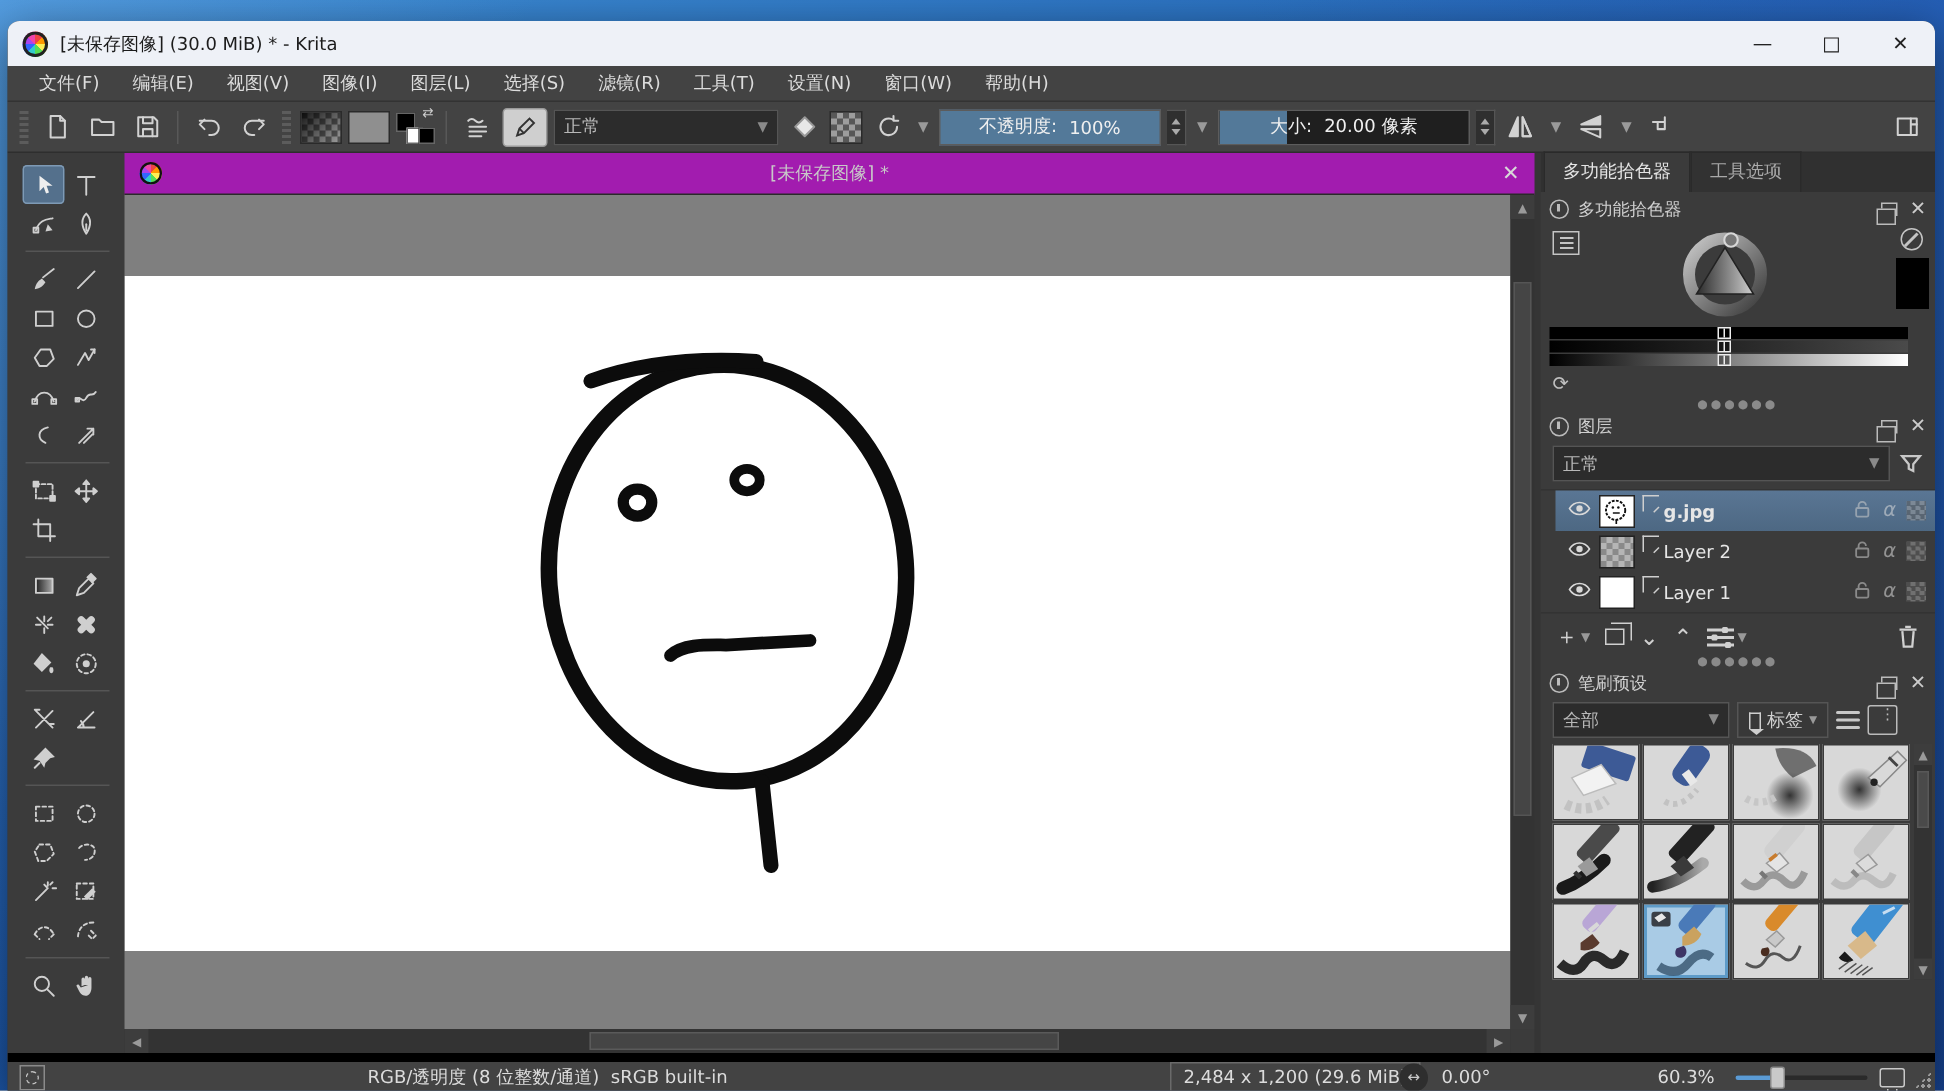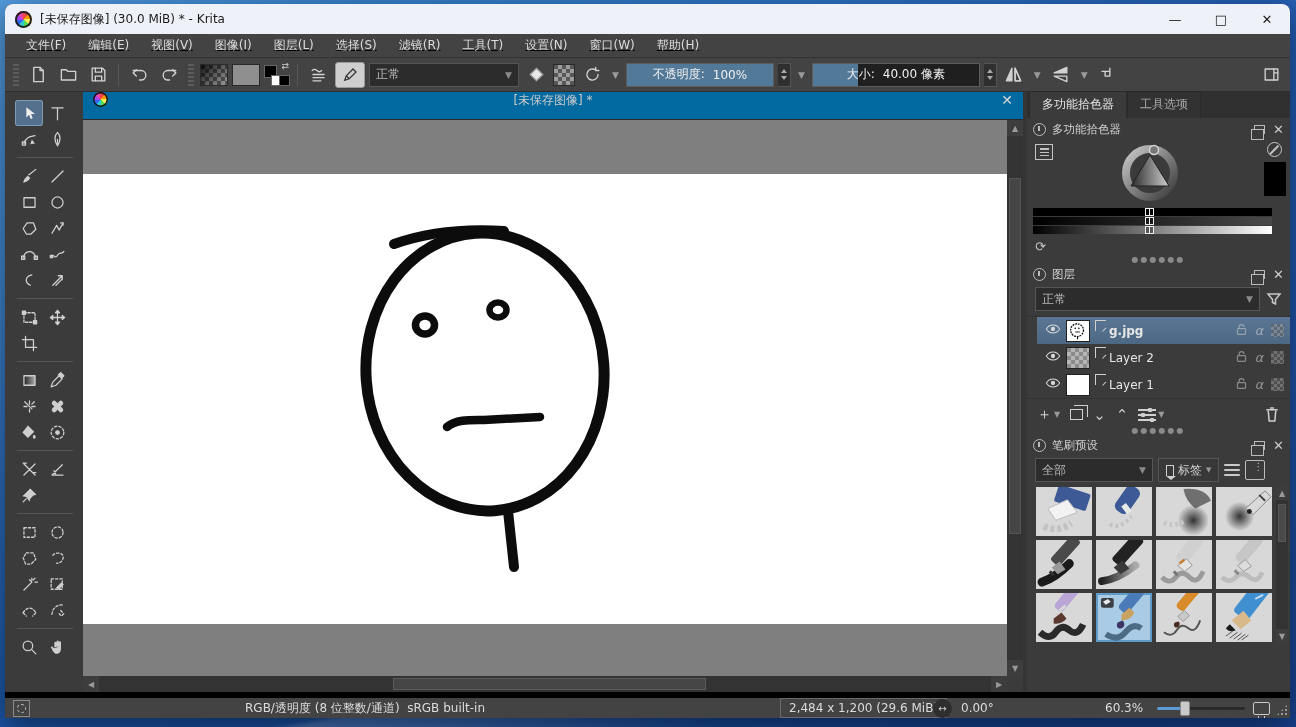--- a/index.html
+++ b/index.html
@@ -8,34 +8,34 @@
     background:
       linear-gradient(115deg, rgba(120,180,240,.35) 0%, rgba(120,180,240,0) 22%),
       linear-gradient(250deg, rgba(40,90,180,.5) 0%, rgba(40,90,180,0) 30%),
       linear-gradient(160deg,#3f8fd6 0%, #1d5cb0 45%, #123c86 100%);
     position:relative;
   }
   .ribbon { position:absolute; bottom:-30px; left:180px; width:900px; height:80px;
     background:linear-gradient(100deg, rgba(255,255,255,.25), rgba(255,255,255,0) 60%);
     transform:rotate(-6deg); border-radius:50%; filter:blur(2px); }
 
-  .window { position:absolute; left:5px; top:4px; width:1285px; height:714px;
+  .window { position:absolute; left:5px; top:14px; width:1285px; height:714px;
     border-radius:8px 8px 0 0; overflow:hidden; background:#3b3b3b;
     box-shadow:0 8px 30px rgba(0,0,0,.5); display:flex; flex-direction:column; }
 
   
   .titlebar { height:30px; background:#eef1f7; display:flex; align-items:center; padding-left:10px; color:#1b1b1b; font-size:12px; flex:0 0 auto; }
   .titlebar .app-icon { width:17px; height:17px; border-radius:50%; margin-right:8px;
     background:conic-gradient(#e44 0 12%, #f90 0 25%, #fe5 0 37%, #5d5 0 50%, #3cc 0 62%, #36f 0 75%, #a4e 0 87%, #e4a 0 100%);
     box-shadow:inset 0 0 0 2px #222; position:relative; }
   .win-btns { margin-left:auto; display:flex; height:100%; }
   .win-btn { width:46px; height:100%; display:flex; align-items:center; justify-content:center; font-size:13px; color:#222; }
 
   
-  .menubar { height:24px; background:#434343; border-bottom:1px solid #333; display:flex; align-items:center; padding-left:10px; flex:0 0 auto;text-decoration:underline; }
+  .menubar { height:24px; background:#434343; border-bottom:1px solid #333; display:flex; align-items:center; padding-left:10px; flex:0 0 auto; }
   .menu-item { color:#dcdcdc; font-size:12px; padding:3px 11px; }
 
   
   .toolbar { height:34px; background:#434343; border-bottom:1px solid #2e2e2e; display:flex; align-items:center; padding:0 6px; gap:4px; flex:0 0 auto; }
   .grip { width:6px; height:22px; background:repeating-linear-gradient(to bottom,#5c5c5c 0 2px,transparent 2px 4px); margin:0 2px; }
   .tb-btn { width:26px; height:26px; display:flex; align-items:center; justify-content:center; border-radius:3px; }
   .tb-btn svg { width:19px; height:19px; stroke:#d2d2d2; fill:none; stroke-width:1.7; stroke-linecap:round; stroke-linejoin:round; }
   .tb-sep { width:1px; height:22px; background:#585858; margin:0 3px; }
   .chip { width:28px; height:22px; border:1px solid #2a2a2a; }
   .checker { background:repeating-conic-gradient(#9d9d9d 0 25%, #585858 0 50%); background-size:8px 8px; }
@@ -68,21 +68,21 @@
   
   .toolbox { width:78px; background:#3b3b3b; padding:8px 6px 0 10px; flex:0 0 auto; }
   .tool-grid { display:flex; flex-wrap:wrap; width:60px; }
   .tool { width:28px; height:26px; display:flex; align-items:center; justify-content:center; border-radius:3px; }
   .tool svg { width:19px; height:19px; stroke:#cfcfcf; fill:none; stroke-width:1.6; stroke-linecap:round; stroke-linejoin:round; }
   .tool.active { background:#54708c; box-shadow:inset 0 0 0 1px #7e9ab5; }
   .tool-sep { width:56px; height:1px; background:#555; margin:5px 0 5px 2px; }
 
   
   .canvas-area { flex:1; position:relative; background:#3b3b3b; border-right:4px solid #353535; min-width:0; }
-  .sub-titlebar { position:absolute; left:0; right:0; top:0; height:28px; background:#0369a1; border-bottom:1px solid #2a2a2a; display:flex; padding:0 10px;gap:33px; }
+  .sub-titlebar { position:absolute; left:0; right:0; top:0; height:28px; background:#a21caf; border-bottom:1px solid #2a2a2a; display:flex; align-items:center; padding:0 10px;gap:33px; }
   .sub-title { position:absolute; left:0; right:0; text-align:center; color:#c8c8c8; font-size:12px; }
   .sub-close { margin-left:auto; color:#d8d8d8; font-size:14px; z-index:1; }
   .mini-krita { width:15px; height:15px; border-radius:50%;
     background:conic-gradient(#e44 0 12%, #f90 0 25%, #fe5 0 37%, #5d5 0 50%, #3cc 0 62%, #36f 0 75%, #a4e 0 87%, #e4a 0 100%);
     box-shadow:inset 0 0 0 1.5px #111; z-index:1; }
   .viewport { position:absolute; left:0; right:16px; top:28px; bottom:16px; background:#7f7f7f; overflow:hidden; }
   .paper { position:absolute; left:0; right:0; top:54px; height:450px; background:#fff; }
   .paper svg { width:100%; height:100%; }
   .vscroll { position:absolute; right:0; top:28px; bottom:16px; width:16px; background:#333; display:flex; flex-direction:column; }
   .hscroll { position:absolute; left:0; right:16px; bottom:0; height:16px; background:#333; display:flex; }
@@ -337,21 +337,21 @@
       <span>100%</span>
     </div>
     <div class="spin">
         <i class="up"></i>
         <i class="dn"></i>
       </div>
     <span class="caret-btn">▼</span>
     <div class="slider-box size-slider">
       <div class="fill" style="width:27%"></div>
       <span>大小:</span>
-      <span>40.00 像素</span>
+      <span>20.00 像素</span>
     </div>
     <div class="spin">
         <i class="up"></i>
         <i class="dn"></i>
       </div>
     <div class="tb-btn">
         <svg viewBox="0 0 24 24">
           <path d="M10 4v16L3 20z" fill="#d2d2d2"></path>
           <path d="M14 4v16l7 0z" fill="none"></path>
           <path d="M14 4v16l7 0L14 4"></path>

